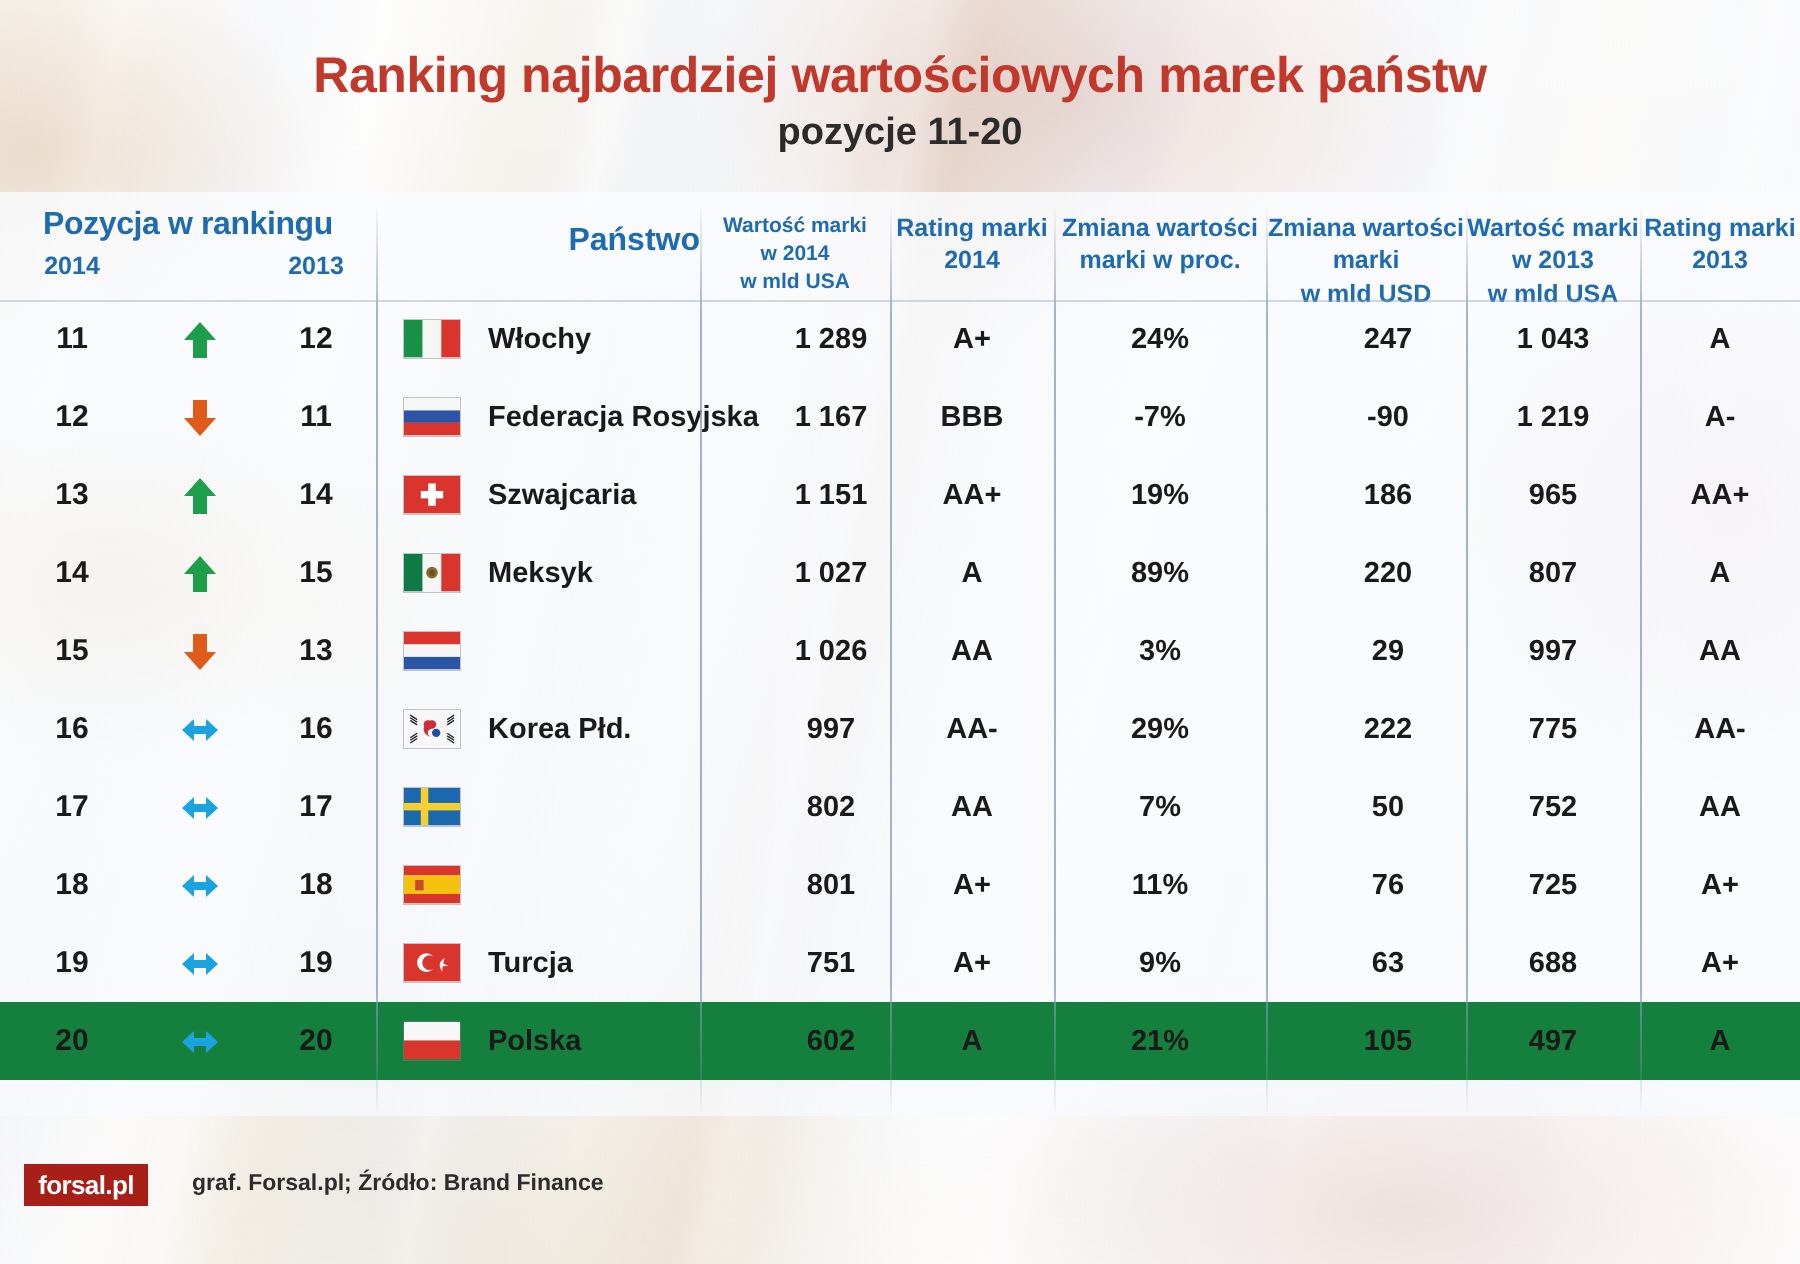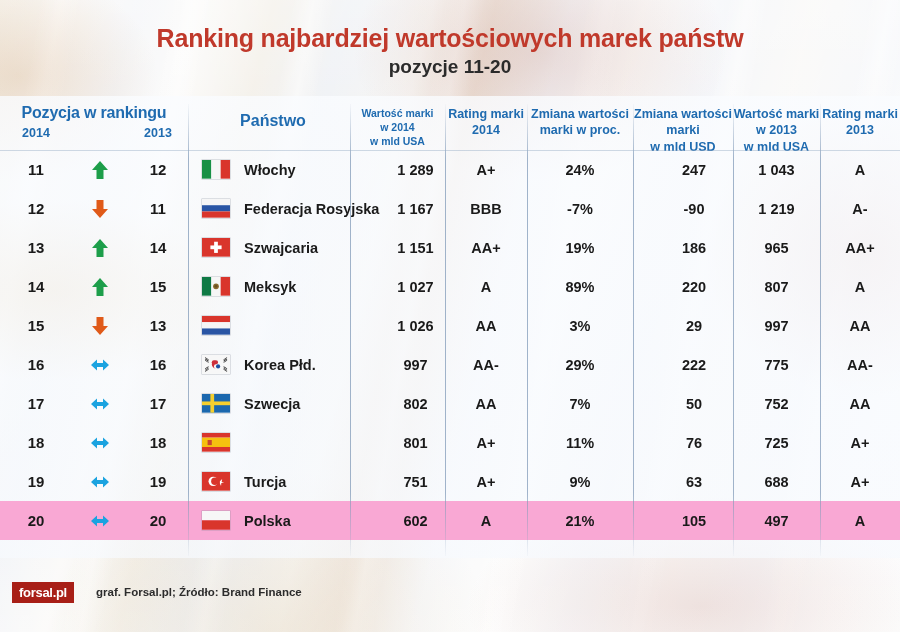--- a/index.html
+++ b/index.html
@@ -86,21 +86,21 @@
   
   .table { position: absolute; left: 0; top: 100px; width: 900px; }
 
   .row {
     position: relative;
     height: 39px;
     display: flex;
     align-items: center;
   }
   .row.header { height: 50px; align-items: flex-start; }
-  .row.highlight { background: #f9a8d4; }
+  .row.highlight { background: #15803d; }
 
   .cell { position: absolute; top: 0; height: 100%; display: flex; align-items: center; }
 
   
   .c-pos2014 { left: 0;    width: 72px;  justify-content: center; }
   .c-arrow   { left: 72px; width: 56px;  justify-content: center; }
   .c-pos2013 { left: 128px;width: 60px;  justify-content: center; }
   .c-flag    { left: 196px;width: 40px;  justify-content: center; }
   .c-country { left: 244px;width: 114px; justify-content: flex-start; }
   .c-val14   { left: 368px;width: 95px;  justify-content: center; }
@@ -125,21 +125,21 @@
   }
   .hdr-year {
     font-size: 12.5px; font-weight: bold; color: #1f6bb0;
   }
   .hdr-year.y2014 { width: 72px; text-align: center; }
   .hdr-year.spacer { width: 56px; }
   .hdr-year.y2013 { width: 60px; text-align: center; }
 
   .hdr-country {
     position: absolute; left: 196px; top: 12px; width: 154px;
-    text-align: center;
+    text-align: right;
     font-size: 16px; font-weight: bold; color: #1f6bb0;
   }
   .hdr-col {
     position: absolute; top: 6px;
     font-size: 10.5px; font-weight: bold; color: #1f6bb0;
     line-height: 1.35; text-align: center;
   }
   .hdr-col.big { font-size: 12.5px; line-height: 1.3; }
   .h-val14  { left: 350px; width: 95px; }
   .h-rat14  { left: 445px; width: 82px; }
@@ -512,23 +512,20 @@
           <div class="cell c-pos2013">
             <span class="num">17</span>
           </div>
           <div class="cell c-flag">
             <span class="flag"><svg viewBox="0 0 30 20">
                 <rect width="30" height="20" fill="#1b68ae"></rect>
                 <rect x="9" y="0" width="4" height="20" fill="#f5cf2e"></rect>
                 <rect x="0" y="8" width="30" height="4" fill="#f5cf2e"></rect>
               </svg></span>
           </div>
-          <div class="cell c-country">
-            <span class="country-name">Szwecja</span>
-          </div>
           <div class="cell c-val14">
             <span class="val">802</span>
           </div>
           <div class="cell c-rat14">
             <span class="val">AA</span>
           </div>
           <div class="cell c-chgpct">
             <span class="val">7%</span>
           </div>
           <div class="cell c-chgusd">

